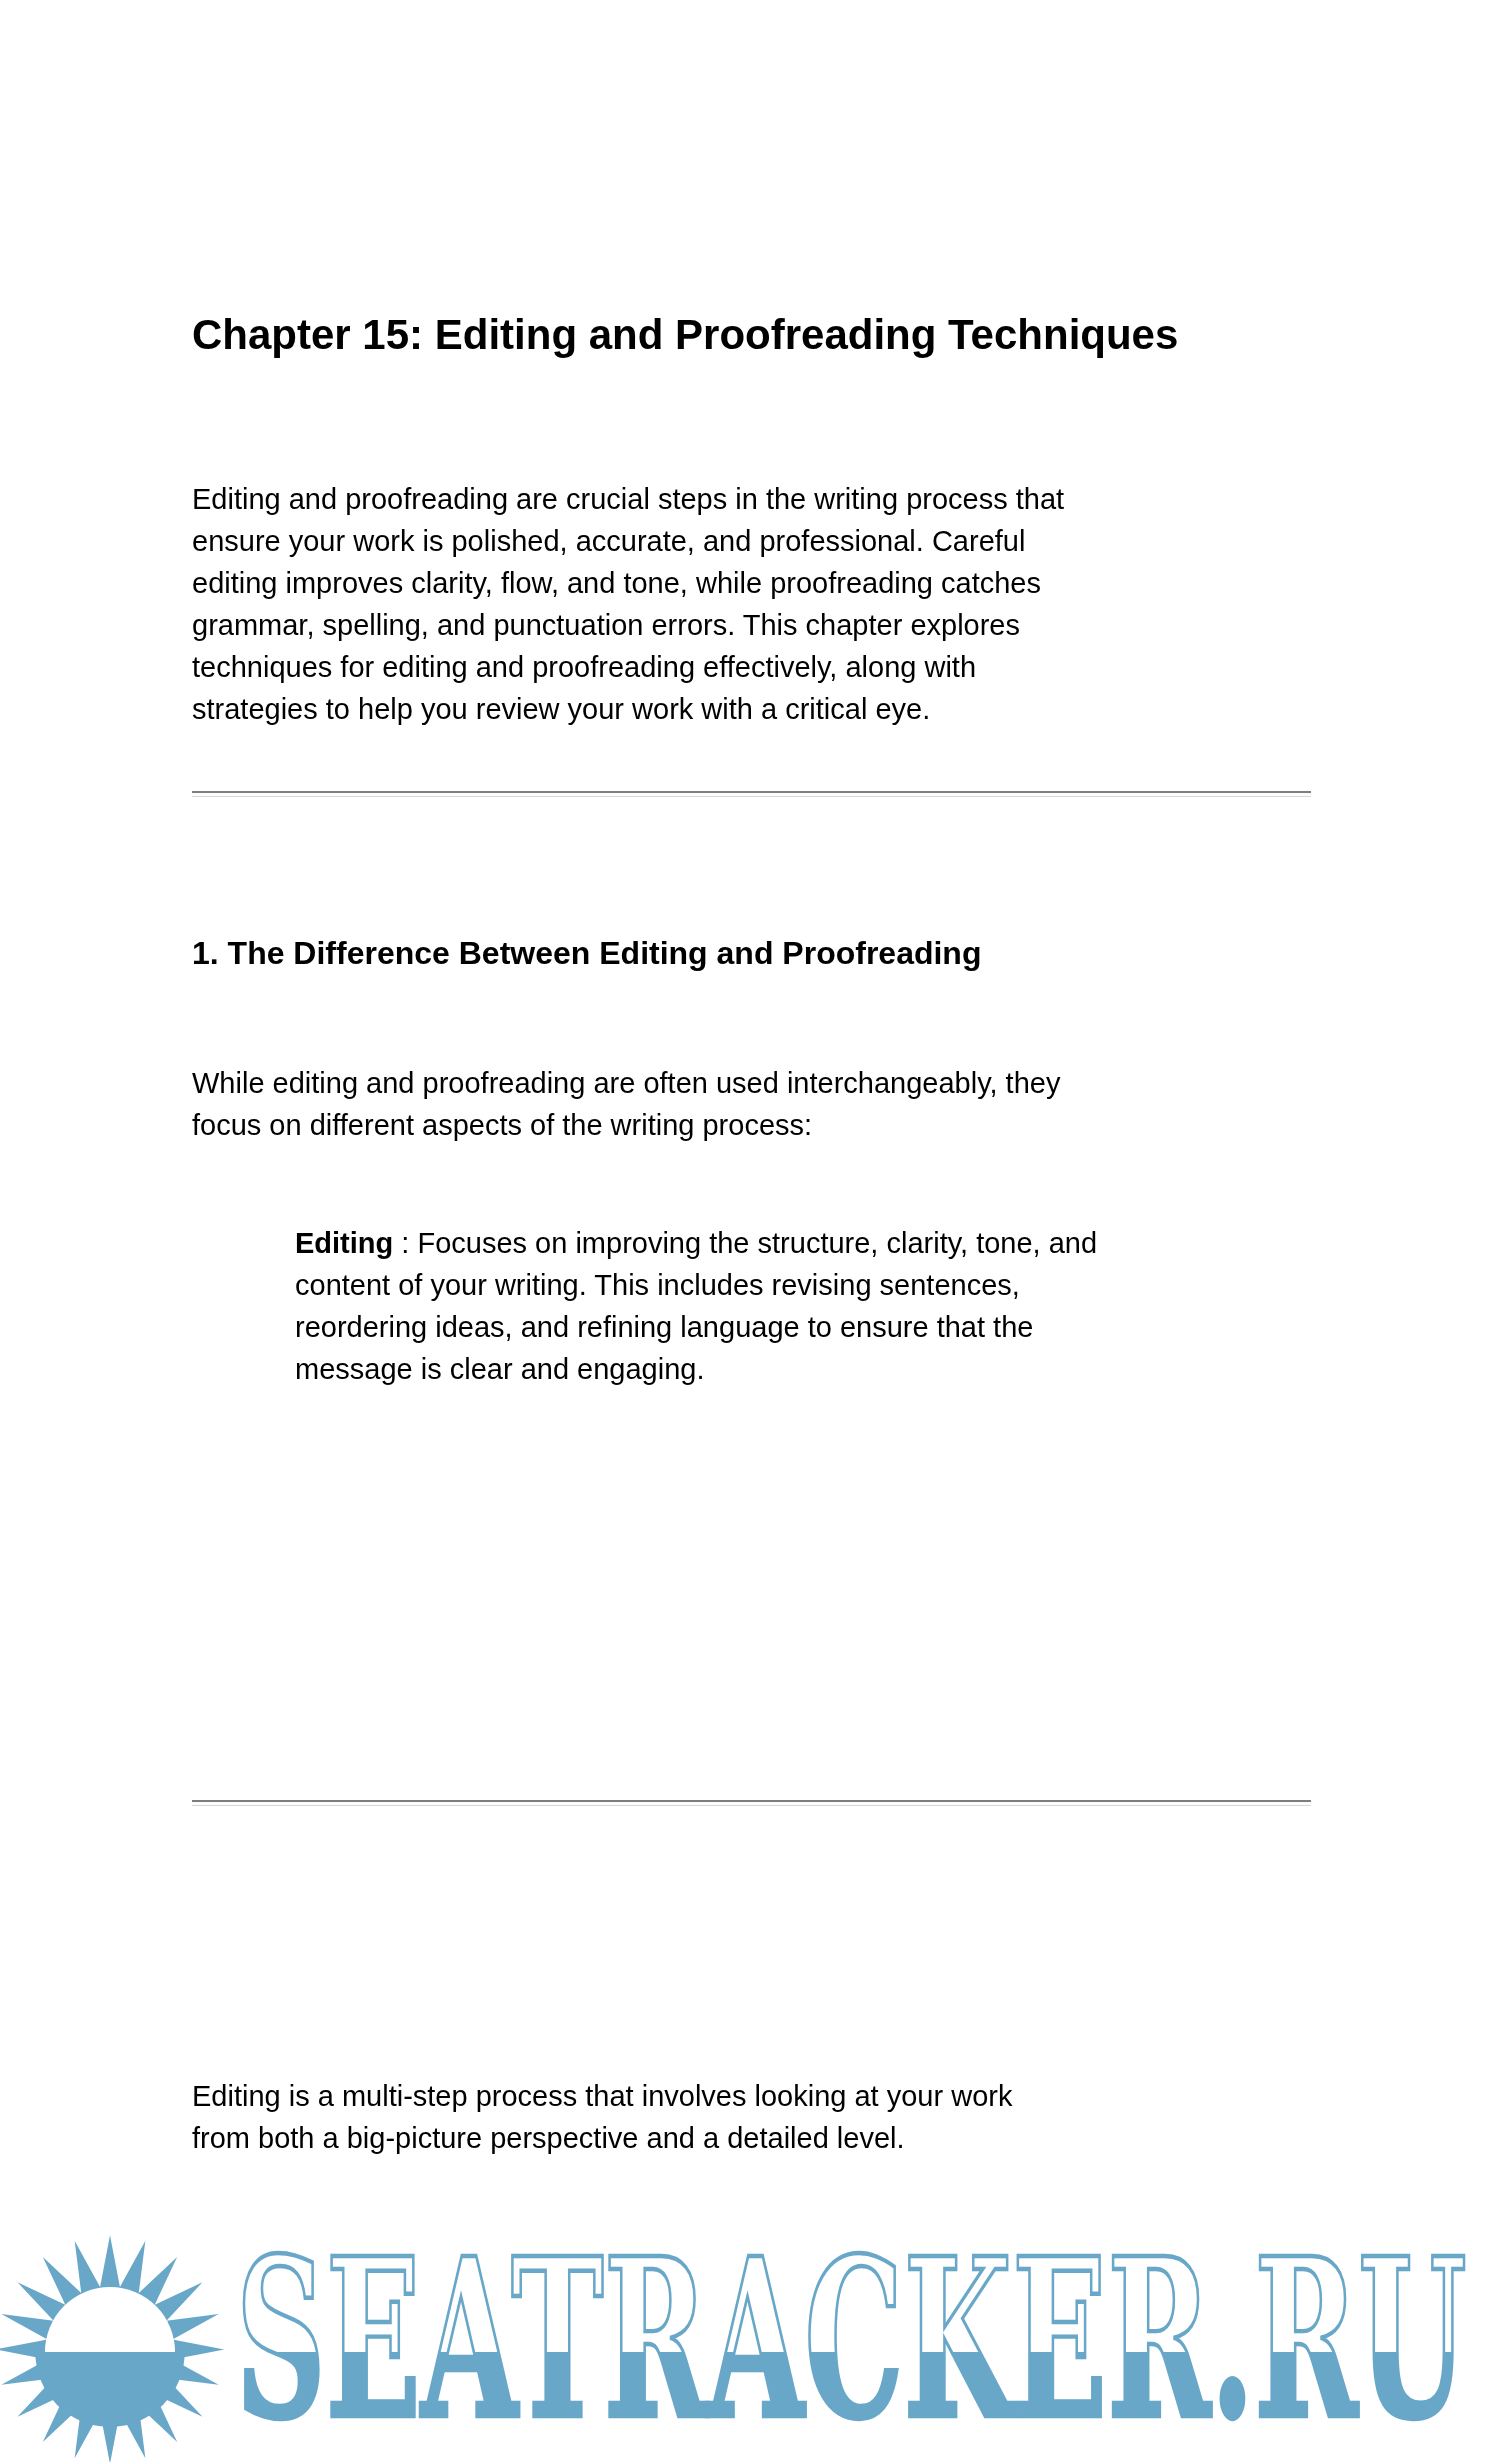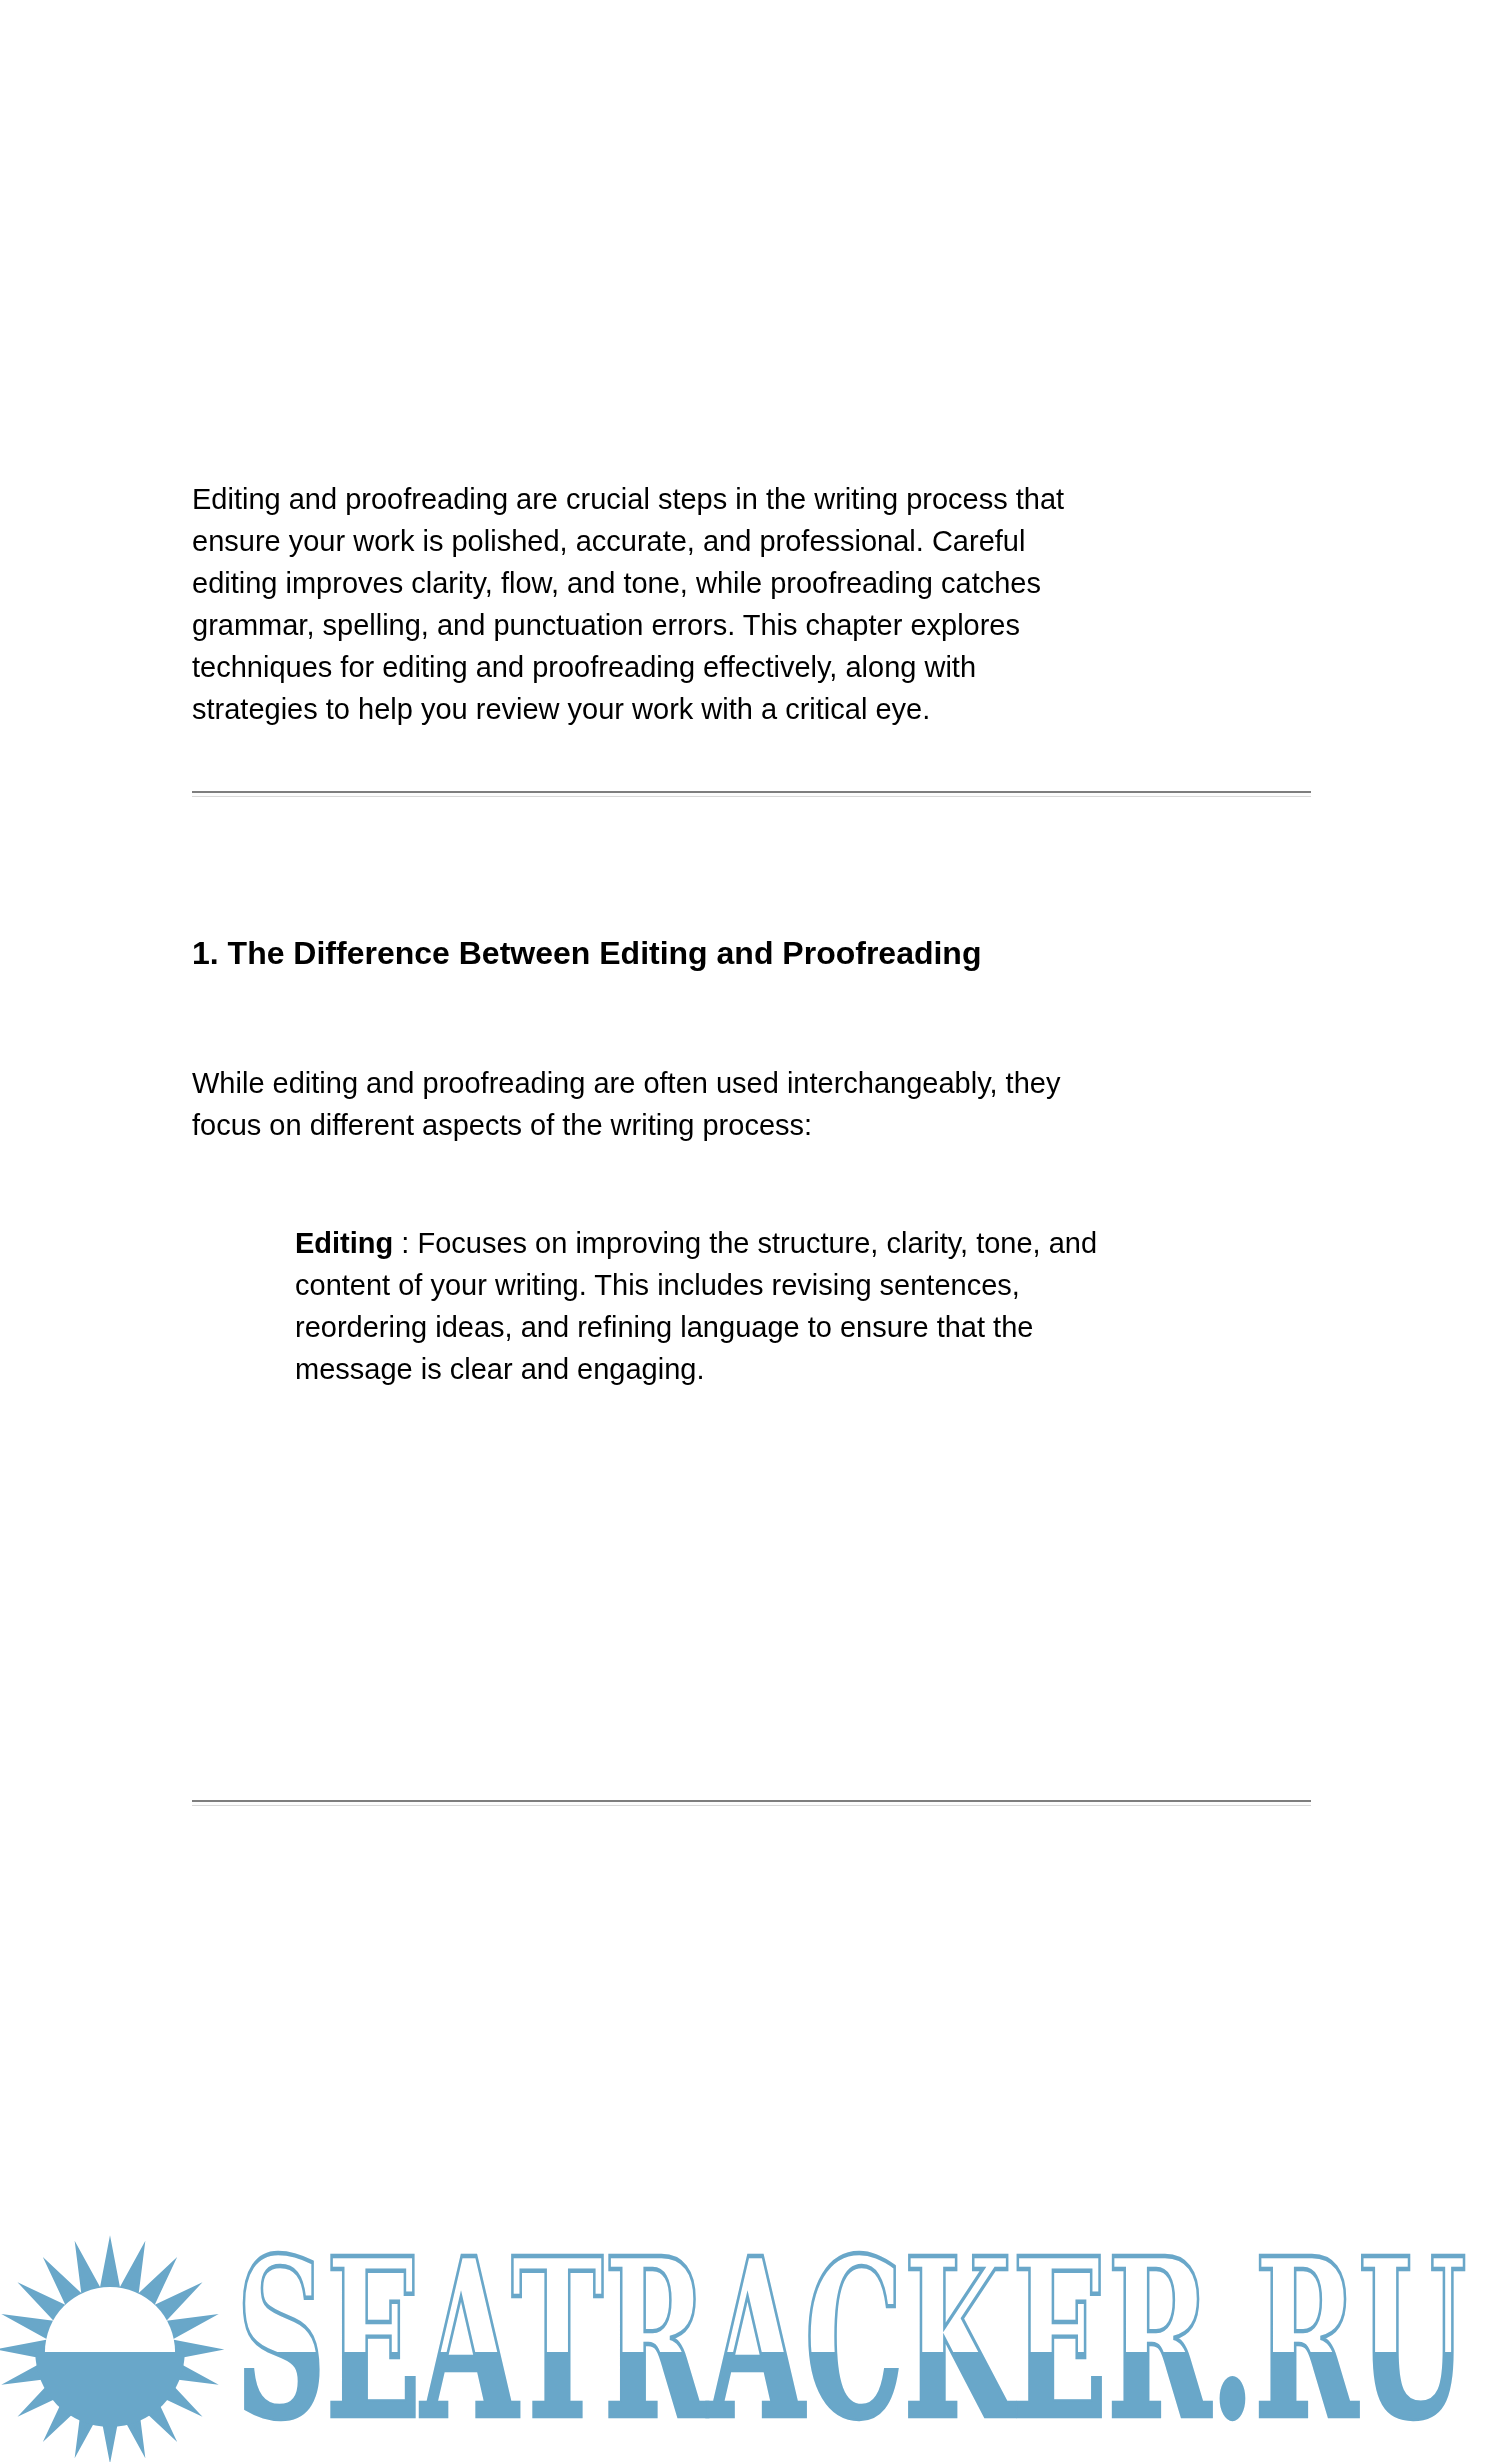--- a/index.html
+++ b/index.html
@@ -48,20 +48,21 @@
     font-weight:bold;font-size:250px;
   }
   .wm-outline{fill:#ffffff;stroke:var(--wm,#69a7c9);stroke-width:5px;}
   .wm-solid{fill:var(--wm,#69a7c9);}
 </style>
 </head>
 <body>
 
 <div class="page">
 
+  <h1 class="chapter-title">Chapter 15: Editing and Proofreading Techniques</h1>
 
   <p class="body intro">Editing and proofreading are crucial steps in the writing process that
 ensure your work is polished, accurate, and professional. Careful
 editing improves clarity, flow, and tone, while proofreading catches
 grammar, spelling, and punctuation errors. This chapter explores
 techniques for editing and proofreading effectively, along with
 strategies to help you review your work with a critical eye.</p>
 
   <hr class="divider d1">
 
@@ -73,20 +74,22 @@
   <p class="body item item1"><strong>Editing</strong><span> : Focuses on improving the structure, clarity, tone, and
 content of your writing. This includes revising sentences,
 reordering ideas, and refining language to ensure that the
 message is clear and engaging.</span></p>
 
 
 
   <hr class="divider d2">
 
 
+  <p class="body lead2">Editing is a multi-step process that involves looking at your work
+from both a big-picture perspective and a detailed level.</p>
 
   <div class="watermark">
     <svg width="1495" height="255" viewBox="0 0 1700 290" xmlns="http://www.w3.org/2000/svg">
       <defs>
         <clipPath id="wm-lower">
             <rect x="0" y="165" width="1700" height="130"></rect>
           </clipPath>
       </defs>
       <g>
         <polygon id="sun-star" class="wm-fill" points="125.0,32.0 136.3,90.9 165.2,38.4 157.7,97.8 201.4,56.8 175.9,111.1 230.2,85.6 189.2,129.3 248.6,121.8 196.1,150.7 255.0,162.0 196.1,173.3 248.6,202.2 189.2,194.7 230.2,238.4 175.9,212.9 201.4,267.2 157.7,226.2 165.2,285.6 136.3,233.1 125.0,292.0 113.7,233.1 84.8,285.6 92.3,226.2 48.6,267.2 74.1,212.9 19.8,238.4 60.8,194.7 1.4,202.2 53.9,173.3 -5.0,162.0 53.9,150.7 1.4,121.8 60.8,129.3 19.8,85.6 74.1,111.1 48.6,56.8 92.3,97.8 84.8,38.4 113.7,90.9"></polygon>

